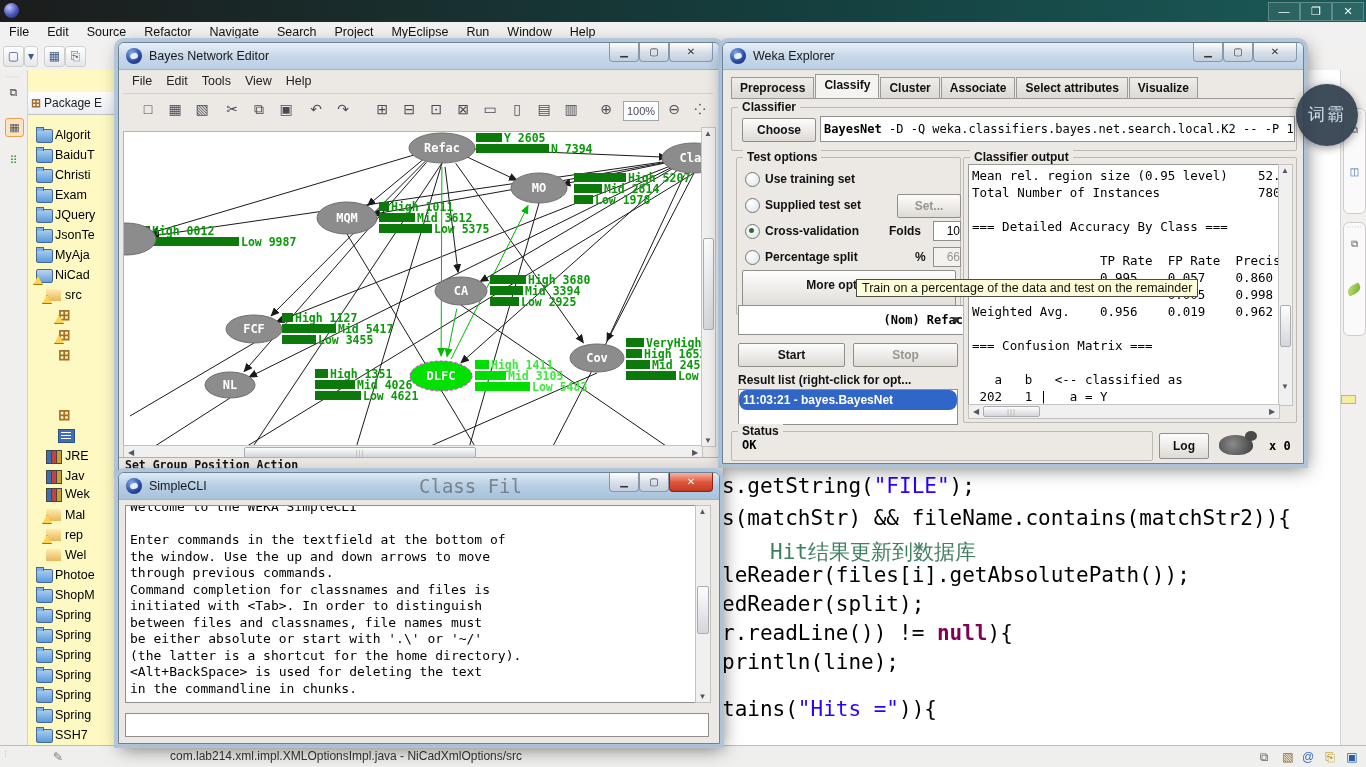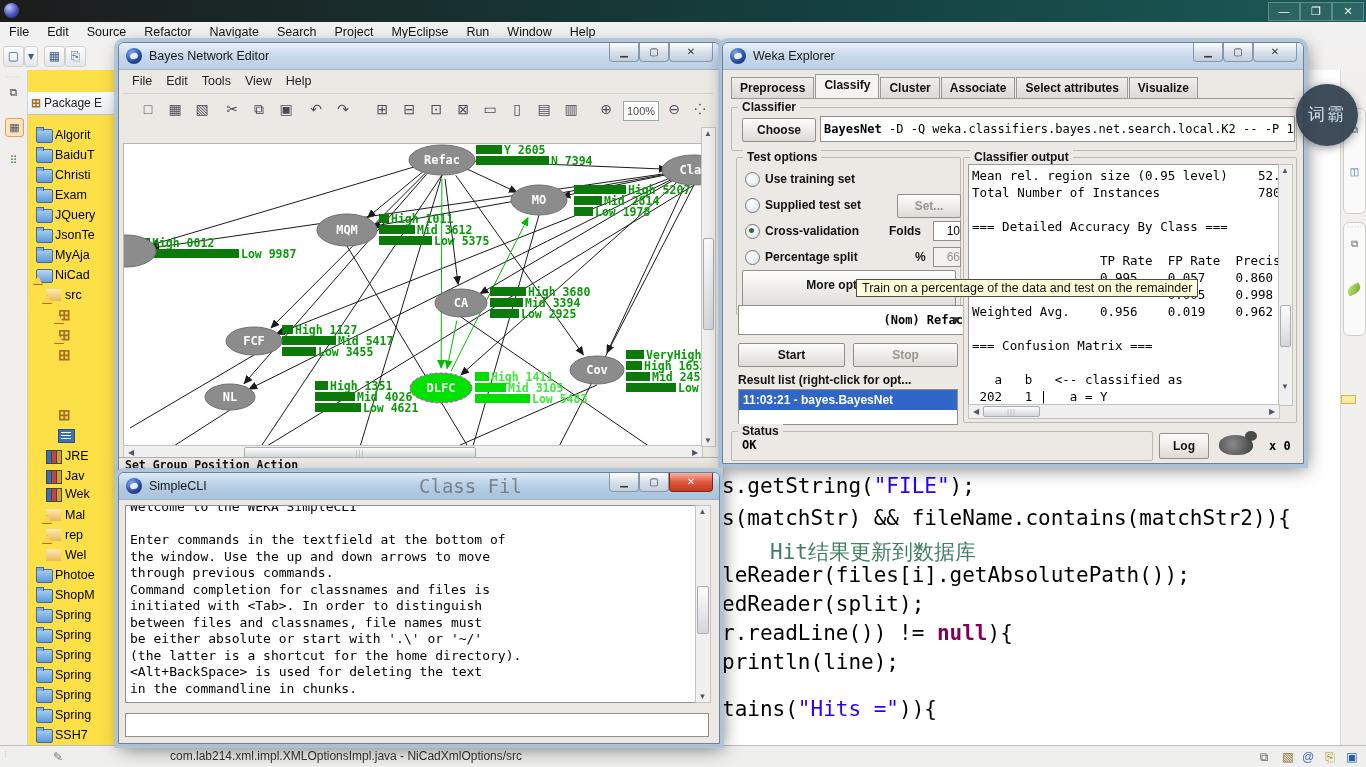--- a/index.html
+++ b/index.html
@@ -31,21 +31,21 @@
   #editorbg{left:118px;top:70px;width:1248px;height:675px;background:#ffffff;}
   #rightrail{left:1340px;top:70px;width:26px;height:675px;background:#f1f0ef;border-left:1px solid #d8d6d4;}
   .rr-box{left:2px;width:21px;background:#fafafa;border:1px solid #cfcdca;border-radius:6px;}
   .rr-ico{left:4px;width:13px;height:13px;font-size:10px;line-height:13px;text-align:center;color:#666;}
   .grip{color:#b5b3b0;font-size:7px;letter-spacing:1px;text-align:center;width:100%;}
   #leaf{width:14px;height:9px;border-radius:60% 10% 60% 10%;background:linear-gradient(130deg,#cfe77a,#69a82f);transform:rotate(-25deg);}
   #chip{left:1341px;top:395px;width:13px;height:7px;background:#f7eda0;border:1px solid #c9b94e;}
   #statusbar{left:0;top:745px;width:1366px;height:22px;background:#efefee;border-top:1px solid #bdbdbd;font-size:12px;color:#333;}
   .sb-ico{top:3px;width:16px;height:16px;font-size:12px;line-height:16px;text-align:center;color:#666;}
   
-  #pkgpanel{left:28px;top:70px;width:90px;height:675px;background:#fde047;border-right:1px solid #c6c4c2;overflow:hidden;padding-left:32px;}
+  #pkgpanel{left:28px;top:70px;width:90px;height:675px;background:#fef9c3;border-right:1px solid #c6c4c2;overflow:hidden;padding-left:32px;}
   #pkgtab{left:0;top:22px;width:90px;height:22px;background:linear-gradient(#fdfdfd,#e9eef4);
     border-bottom:1px solid #c6c4c2;font-size:12px;color:#222;line-height:22px;white-space:nowrap;}
   .pki{position:absolute;height:18px;white-space:nowrap;font-size:12.5px;color:#000;line-height:16px;}
   .pkt{margin-left:19px;}
   .ic{position:absolute;left:0;top:2px;width:15px;height:12px;}
   .ic-folder{background:linear-gradient(#a8cdf0,#5e9ad8);border:1px solid #41699e;border-radius:2px;}
   .ic-folder:before{content:'';position:absolute;left:-1px;top:-3px;width:6px;height:3px;background:#7fb0e2;border:1px solid #41699e;border-bottom:none;}
   .ic-fy{background:linear-gradient(#ffecb0,#e8b85a);border-color:#a8832f;}
   .ic-fy:before{background:#f4d98c;border-color:#a8832f;}
   .ic-proj{background:linear-gradient(#b9d6f2,#6aa0d8);border:1px solid #41699e;border-radius:2px;}
@@ -70,21 +70,21 @@
   .wb{display:inline-block;width:28px;height:18px;margin-left:0;border:1px solid #8698ab;border-top:none;border-radius:0 0 4px 4px;
     background:linear-gradient(#fdfefe,#d6dfe9 55%,#c3cfdc);color:#333;font-size:10px;line-height:17px;text-align:center;vertical-align:top;}
   .wb.close{width:42px;}
   .wb.red{background:linear-gradient(#f7b4a4,#e0583c 50%,#c23a22);color:#fff;border-color:#8e2413;}
   
   #bayes-menu{left:6px;top:28px;height:20px;font-size:12.5px;color:#222;line-height:20px;}
   #bayes-menu .mi{padding:0 7px;}
   #bayes-toolrow{left:4px;top:50px;width:590px;height:34px;border-top:1px solid #d5d2cd;}
   .bt-ico{top:5px;width:22px;height:22px;font-size:14px;line-height:21px;text-align:center;color:#4a4a56;}
   #bt-zoomval{border:1px solid #9aa;background:#fff;font-size:11px;width:34px;height:18px;line-height:18px;top:7px;}
-  #bayes-canvas{left:4px;top:100px;width:578px;height:318px;background:#fff;border:1px solid #b9b6b1;overflow:hidden;text-decoration:underline;}
+  #bayes-canvas{left:4px;top:88px;width:578px;height:318px;background:#fff;border:1px solid #b9b6b1;overflow:hidden;text-decoration:underline;}
   .sbar{background:#f0f0f0;border:1px solid #c5c3c0;}
   .sthumb{position:absolute;background:linear-gradient(#fdfdfd,#d3d6da);border:1px solid #a9adb2;border-radius:2px;}
   .sarr{position:absolute;font-size:8px;color:#556;text-align:center;}
   #bayes-status{left:0px;top:414px;width:598px;height:15px;border-top:1px solid #b5b2ad;
     font-family:"DejaVu Sans Mono",monospace;font-weight:bold;font-size:11.5px;color:#111;padding-left:6px;background:#ece9e4;line-height:15px;}
   
   .wfont{font-family:"DejaVu Sans Mono",monospace;}
   .wtab{display:inline-block;height:21px;padding:0 8px;margin-right:1px;border:1px solid #9a9a98;border-bottom:none;
     background:linear-gradient(#efedea,#dcd9d4);font-size:12px;font-weight:bold;line-height:21px;color:#111;}
   .wtab.act{background:#f5f3f0;height:24px;position:relative;top:-3px;}
@@ -95,21 +95,21 @@
   .wbtn.dis{color:#9a968f;}
   .wfield{position:absolute;background:#fff;border:1px solid #8f8f8c;font-size:12px;text-align:right;}
   .wfield.dis{color:#9a968f;background:#f4f2ef;}
   .radio{position:absolute;width:13px;height:13px;border-radius:50%;border:1px solid #777;
     background:radial-gradient(circle at 35% 30%,#ffffff,#d9e4ec);}
   .radio.sel:after{content:'';position:absolute;left:3px;top:3px;width:5px;height:5px;border-radius:50%;background:#2f6d2f;}
   .rlabel{position:absolute;font-size:12px;font-weight:bold;color:#111;}
   #wk-out{white-space:pre;font-size:12.5px;line-height:17px;color:#000;font-family:"DejaVu Sans Mono",monospace;}
   #tooltip{background:#fdfdd8;border:1px solid #4a4a4a;font-size:12.5px;color:#111;padding:1px 5px;white-space:nowrap;z-index:5;}
   #resultlist{background:#fff;border:1px solid #8f8f8c;}
-  .ritem{height:20px;background:#2f66c8;color:#fff;font-size:12px;font-weight:bold;line-height:20px;padding-left:4px;white-space:nowrap;}
+  .ritem{height:20px;background:#2f66c8;color:#fff;font-size:12px;font-weight:bold;line-height:20px;padding-left:4px;white-space:nowrap;border-radius:8px;}
   #bird{width:34px;height:20px;border-radius:55% 60% 50% 50%;background:radial-gradient(circle at 40% 45%,#8a8a8a,#3c3c3c);}
   #bird:before{content:'';position:absolute;right:-4px;top:-4px;width:12px;height:10px;border-radius:50%;background:#4a4a4a;}
   
   #cli-text{white-space:pre;font-family:"DejaVu Sans Mono",monospace;font-size:13px;line-height:16.5px;color:#000;}
   
   .codeline{position:absolute;white-space:pre;font-family:"DejaVu Sans Mono",monospace;font-size:21px;}
   .cd{color:#000;} .cs{color:#2a00ff;} .ck{color:#7f0055;font-weight:bold;} .cc{color:#3f7f5f;margin-left:48px;}
   #ciba{left:1296px;top:84px;width:62px;height:62px;border-radius:50%;background:rgba(47,62,77,.92);
     color:#cfe0ee;font-size:17px;letter-spacing:2px;text-align:center;line-height:62px;z-index:50;box-shadow:0 2px 8px rgba(0,0,0,.4);}
   .ghost{color:rgba(70,70,70,.55);font-family:"DejaVu Sans Mono",monospace;}

